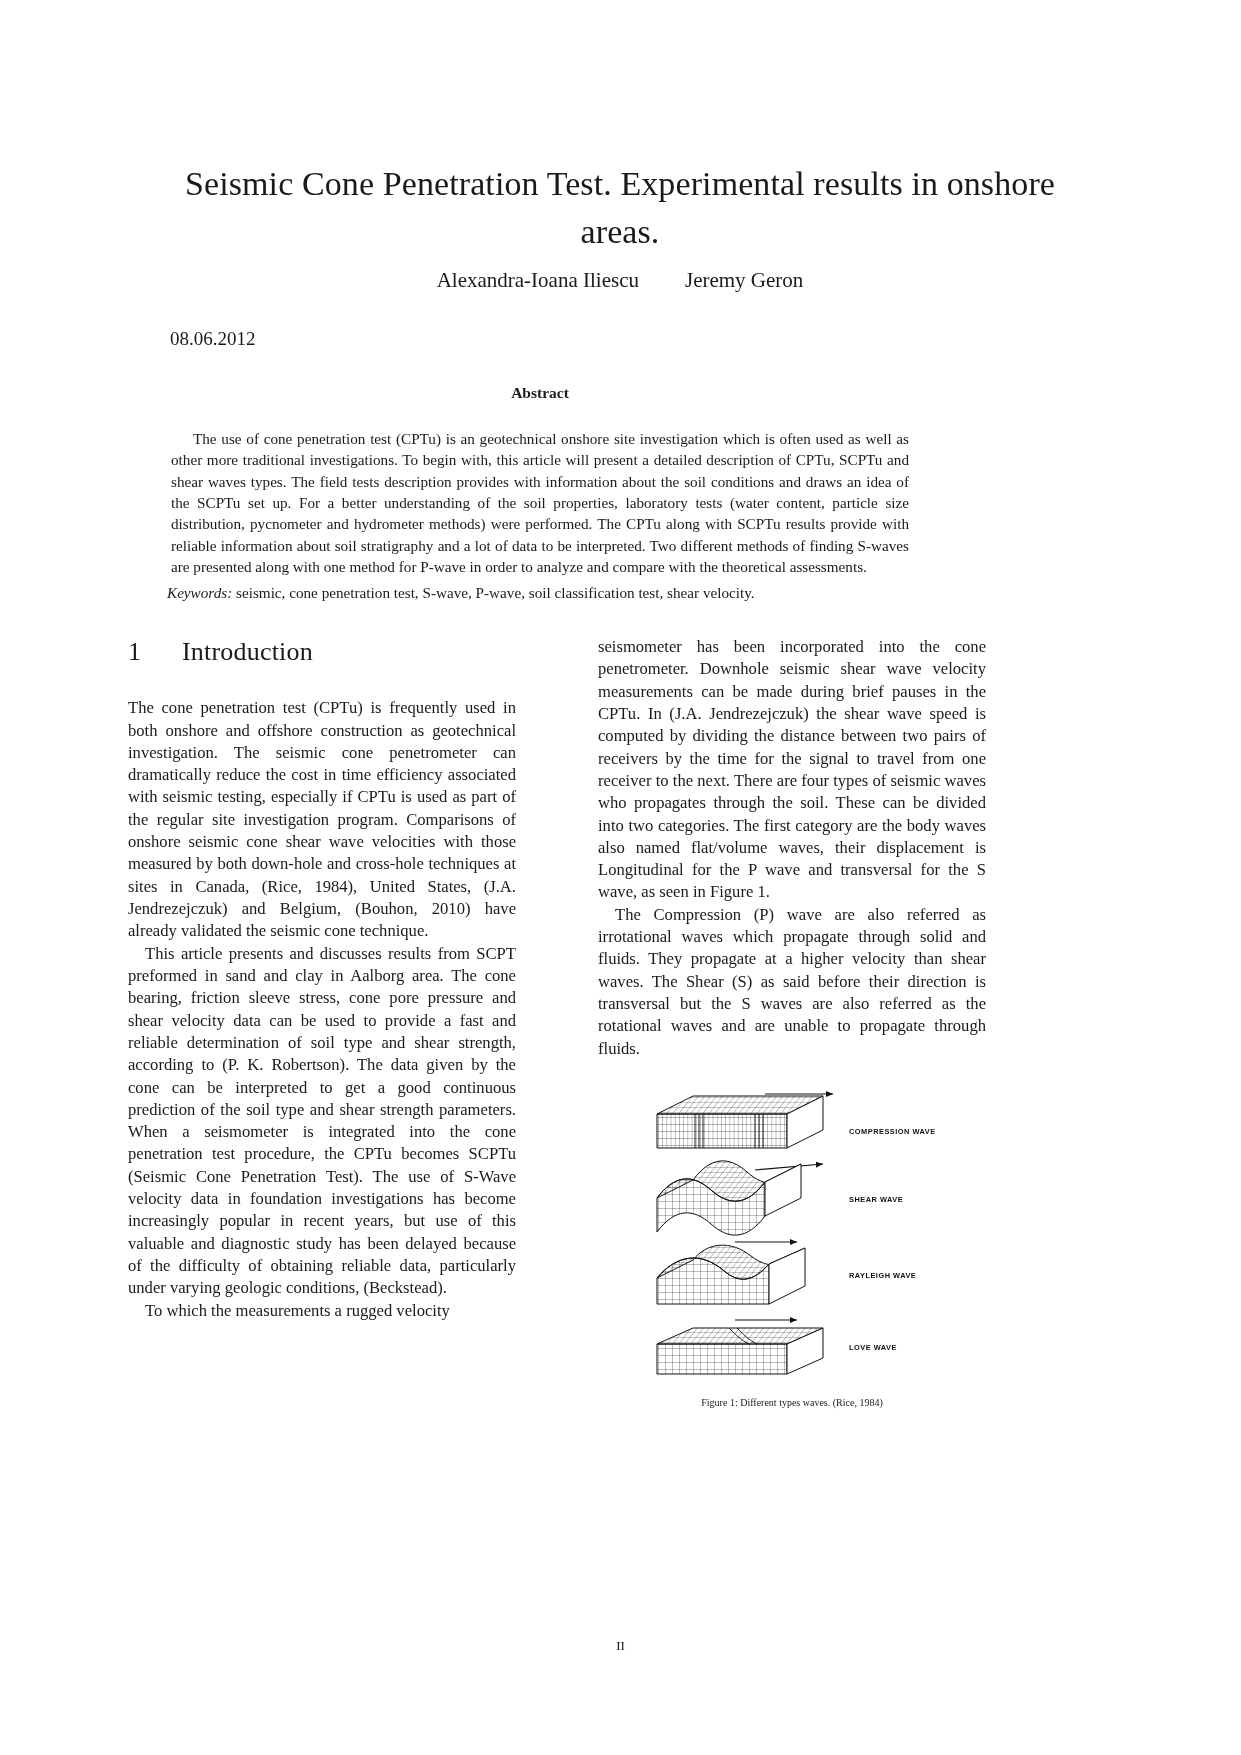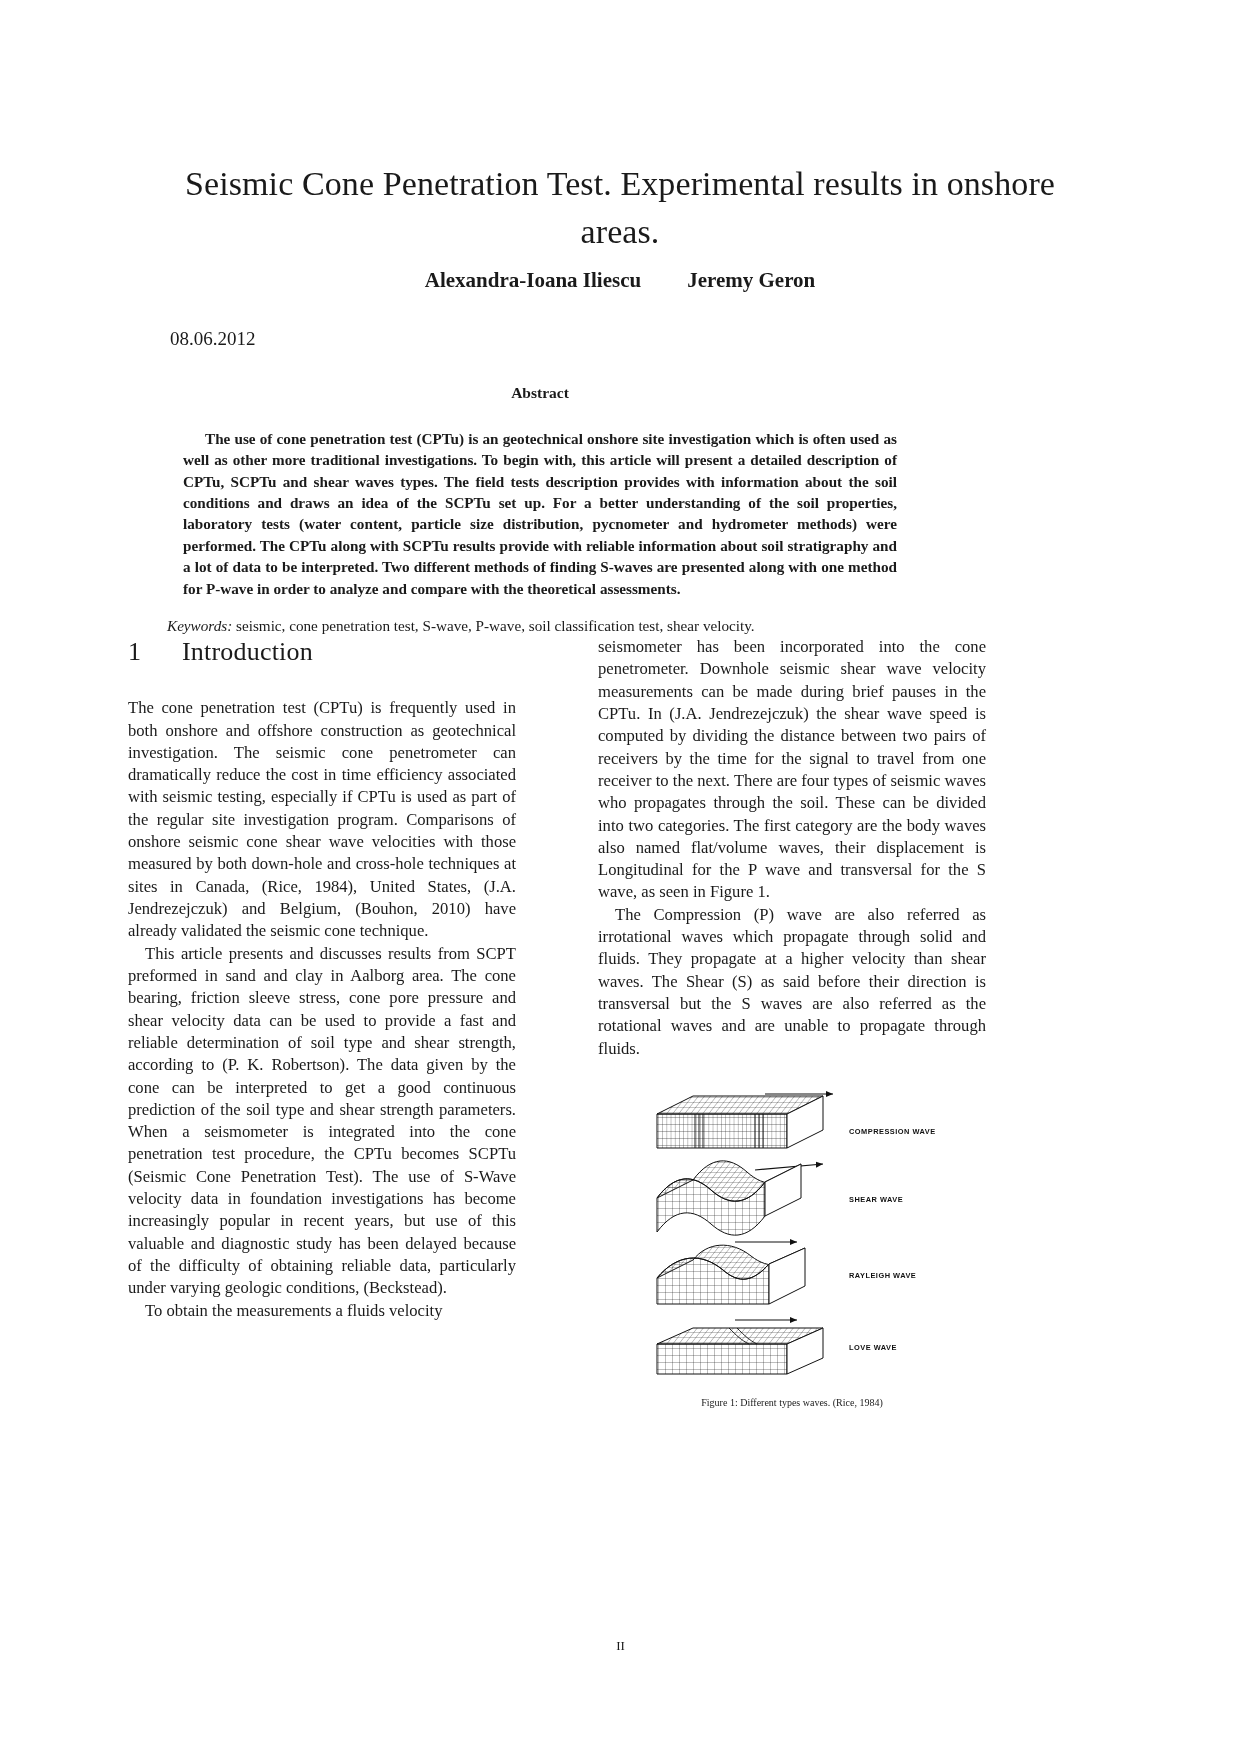--- a/index.html
+++ b/index.html
@@ -36,21 +36,20 @@
     font-weight: normal;
     letter-spacing: 0.1px;
   }
   .authors {
     position: absolute;
     left: 170px;
     top: 268px;
     width: 900px;
     text-align: center;
     font-size: 21px;
-    font-weight: bold;
   }
   .authors .author + .author { margin-left: 46px; }
   .date {
     position: absolute;
     left: 170px;
     top: 328px;
     width: 900px;
     text-align: left;
     font-size: 19px;
   }
@@ -67,21 +66,21 @@
     font-weight: bold;
     margin-bottom: 26px;
   }
   .abstract-body {
     font-size: 15.2px;
     line-height: 1.405;
     text-align: justify;
     text-justify: inter-word;
     hyphens: none;
   }
-  .abstract-body p { margin: 16px; font-weight: bold; }
+  .abstract-body p { margin: 4px; }
   .abstract-body p.first { text-indent: 22px; }
   .keywords { margin-top: 0; font-size: 15.2px; line-height: 1.405; }
   .keywords .kw-label { font-style: italic; }
   
   .col {
     position: absolute;
     top: 636px;
     width: 388px;
     font-size: 16.6px;
     line-height: 1.345;
@@ -144,21 +143,21 @@
     <div class="abstract-body">
       <p class="first">The use of cone penetration test (CPTu) is an geotechnical onshore site investigation which is often used as well as other more traditional investigations. To begin with, this article will present a detailed description of CPTu, SCPTu and shear waves types. The field tests description provides with information about the soil conditions and draws an idea of the SCPTu set up. For a better understanding of the soil properties, laboratory tests (water content, particle size distribution, pycnometer and hydrometer methods) were performed. The CPTu along with SCPTu results provide with reliable information about soil stratigraphy and a lot of data to be interpreted. Two different methods of finding S-waves are presented along with one method for P-wave in order to analyze and compare with the theoretical assessments.</p>
       <div class="keywords"><span class="kw-label">Keywords:</span><span> seismic, cone penetration test, S-wave, P-wave, soil classification test, shear velocity.</span></div>
     </div>
   </div>
 
   <div class="col left">
     <h1 class="section"><span class="secnum">1</span><span>Introduction</span></h1>
     <p>The cone penetration test (CPTu) is frequently used in both onshore and offshore construction as geotechnical investigation. The seismic cone penetrometer can dramatically reduce the cost in time efficiency associated with seismic testing, especially if CPTu is used as part of the regular site investigation program. Comparisons of onshore seismic cone shear wave velocities with those measured by both down-hole and cross-hole techniques at sites in Canada, (Rice, 1984), United States, (J.A. Jendrezejczuk) and Belgium, (Bouhon, 2010) have already validated the seismic cone technique.</p>
     <p class="indent">This article presents and discusses results from SCPT preformed in sand and clay in Aalborg area. The cone bearing, friction sleeve stress, cone pore pressure and shear velocity data can be used to provide a fast and reliable determination of soil type and shear strength, according to (P. K. Robertson). The data given by the cone can be interpreted to get a good continuous prediction of the soil type and shear strength parameters. When a seismometer is integrated into the cone penetration test procedure, the CPTu becomes SCPTu (Seismic Cone Penetration Test). The use of S-Wave velocity data in foundation investigations has become increasingly popular in recent years, but use of this valuable and diagnostic study has been delayed because of the difficulty of obtaining reliable data, particularly under varying geologic conditions, (Beckstead).</p>
-    <p class="indent">To obtain the measurements a fluids velocity</p>
+    <p class="indent">To which the measurements a rugged velocity</p>
   </div>
 
   <div class="col right">
     <p>seismometer has been incorporated into the cone penetrometer. Downhole seismic shear wave velocity measurements can be made during brief pauses in the CPTu. In (J.A. Jendrezejczuk) the shear wave speed is computed by dividing the distance between two pairs of receivers by the time for the signal to travel from one receiver to the next. There are four types of seismic waves who propagates through the soil. These can be divided into two categories. The first category are the body waves also named flat/volume waves, their displacement is Longitudinal for the P wave and transversal for the S wave, as seen in Figure 1.</p>
     <p class="indent">The Compression (P) wave are also referred as irrotational waves which propagate through solid and fluids. They propagate at a higher velocity than shear waves. The Shear (S) as said before their direction is transversal but the S waves are also referred as the rotational waves and are unable to propagate through fluids.</p>
 
     <div class="figure">
       <svg class="figure-img" viewBox="0 0 310 300">
         <defs>
 

